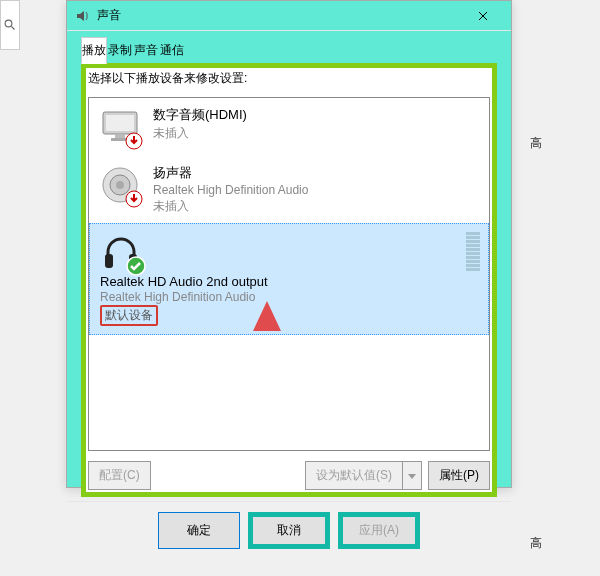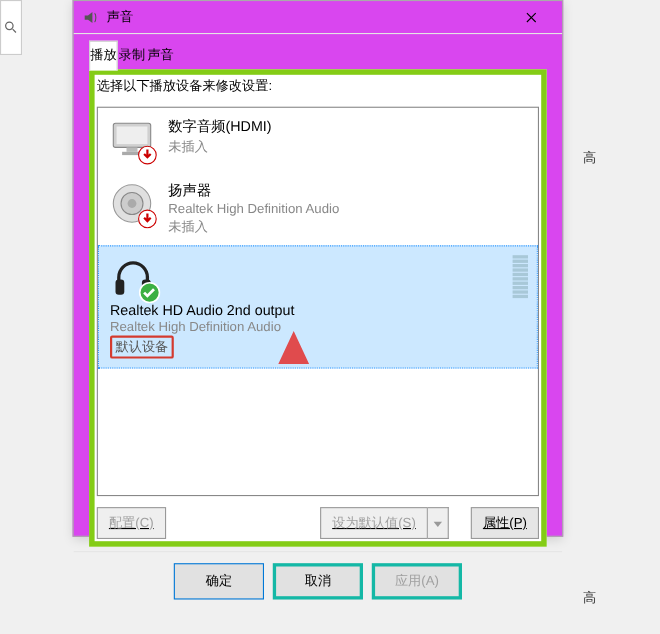--- a/index.html
+++ b/index.html
@@ -1,21 +1,21 @@
 <!DOCTYPE html>
 <html><head>
   <meta charset="utf-8">
   <style>
     * { margin: 0; padding: 0; box-sizing: border-box; }
     body { font-family: "Microsoft YaHei", "Segoe UI", sans-serif; font-size: 12px; background: #f0f0f0; width: 600px; height: 576px; overflow: hidden; }
     .bg-left { position: absolute; left: 0; top: 0; width: 20px; height: 50px; background: #fff; border: 1px solid #ccc; display: flex; align-items: center; justify-content: center; }
     .search-icon { width: 12px; height: 12px; }
     .bg-line1 { position: absolute; left: 530px; top: 135px; color: #333; font-size: 12px; }
     .bg-line2 { position: absolute; left: 530px; top: 535px; color: #333; font-size: 12px; }
-    .dialog { position: absolute; left: 66px; top: 0; width: 446px; height: 488px; background: #d946ef; border: 1px solid #aaa; box-shadow: 0 2px 10px rgba(0,0,0,0.15); }
+    .dialog { position: absolute; left: 66px; top: 0; width: 446px; height: 488px; background: #5eead4; border: 1px solid #aaa; box-shadow: 0 2px 10px rgba(0,0,0,0.15); }
     .titlebar { height: 30px; display: flex; align-items: center; padding: 0 8px; border-bottom: 1px solid #e5e5e5; }
     .title-icon { width: 16px; height: 16px; margin-right: 6px; }
     .title-text { flex: 1; font-size: 12px; color: #000; }
     .close-btn { width: 40px; height: 28px; display: flex; align-items: center; justify-content: center; cursor: pointer; }
     .tabs { display: flex; padding: 6px 14px 0 14px; }
     .tab { padding: 4px 0; border: 1px solid transparent; cursor: pointer; font-size: 12px; }
     .tab.active { border: 1px solid #ccc; border-bottom: 1px solid #fff; background: #fff; position: relative; z-index: 2; }
     .tab-panel { margin: 0 14px; border: 5px solid #84cc16; padding: 2px; margin-top: -1px; background: #fff; }
     .instruction { font-size: 12px; margin-bottom: 10px; }
     .device-list { border: 1px solid #888; height: 354px; overflow: auto; background: #fff; }
@@ -24,29 +24,29 @@
     .dev-icon-wrap { position: relative; width: 42px; height: 42px; margin-right: 12px; flex-shrink: 0; }
     .dev-info { flex: 1; }
     .dev-name { font-size: 13px; color: #000; }
     .dev-desc { font-size: 12px; color: #888; margin-top: 1px; }
     .dev-status { font-size: 12px; color: #888; margin-top: 1px; }
     .status-badge-default { display: inline-block; border: 2px solid #d43a2f; padding: 0 3px; color: #555; border-radius: 2px; }
     .overlay-check { position: absolute; left: 26px; bottom: -2px; width: 20px; height: 20px; }
     .overlay-down { position: absolute; left: 26px; bottom: -2px; width: 18px; height: 18px; }
     .vol-bars { position: absolute; right: 8px; top: 8px; display: flex; flex-direction: column-reverse; gap: 1px; }
     .vol-bar { width: 14px; height: 3px; background: #a8c8d8; }
-    .panel-buttons { display: flex; margin-top: 10px; gap: 20px; text-decoration: underline; }
+    .panel-buttons { display: flex; margin-top: 10px; gap: 6px; }
     .btn { border: 1px solid #999; background: #e6e6e6; padding: 5px 10px; font-size: 12px; cursor: pointer; font-family: inherit; }
     .btn.disabled { color: #a0a0a0; background: #efefef; cursor: default; }
     .spacer { flex: 1; }
     .split-btn { display: flex; }
     .split-btn .btn { border-radius: 0; }
     .split-btn .arrow { border-left: none; padding: 5px 5px; }
     .dialog-buttons { display: flex; gap: 8px; padding: 10px 14px; justify-content: center; border-top: 1px solid #e5e5e5; margin-top: 4px; }
-    .dlg-btn { border: 3px solid #14b8a6; background: #e1e1e1; padding: 5px 0; width: 82px; font-size: 12px; text-align: center; cursor: pointer; font-family: inherit; }
+    .dlg-btn { border: 5px solid #14b8a6; background: #e1e1e1; padding: 5px 0; width: 82px; font-size: 12px; text-align: center; cursor: pointer; font-family: inherit; }
     .dlg-btn.primary { border: 1px solid #0078d7; }
     .dlg-btn.disabled { color: #a0a0a0; }
     .arrow-annotation { position: absolute; left: 180px; top: 300px; pointer-events: none; }
   </style>
 </head>
 <body>
 
 <div class="bg-left">
   <svg class="search-icon" viewBox="0 0 16 16">
       <circle cx="6" cy="6" r="4.5" fill="none" stroke="#666" stroke-width="1.5"></circle>
@@ -67,20 +67,21 @@
       <svg width="10" height="10" viewBox="0 0 10 10">
           <path d="M1 1l8 8M9 1l-8 8" stroke="#000" stroke-width="1"></path>
         </svg>
     </div>
   </div>
 
   <div class="tabs">
     <div class="tab active">播放</div>
     <div class="tab">录制</div>
     <div class="tab">声音</div>
+    <div class="tab">通信</div>
   </div>
 
   <div class="tab-panel">
     <div class="instruction">选择以下播放设备来修改设置:</div>
 
     <div class="device-list">
 
       <div class="device">
         <div class="dev-icon-wrap">
           <svg width="42" height="42" viewBox="0 0 42 42">

